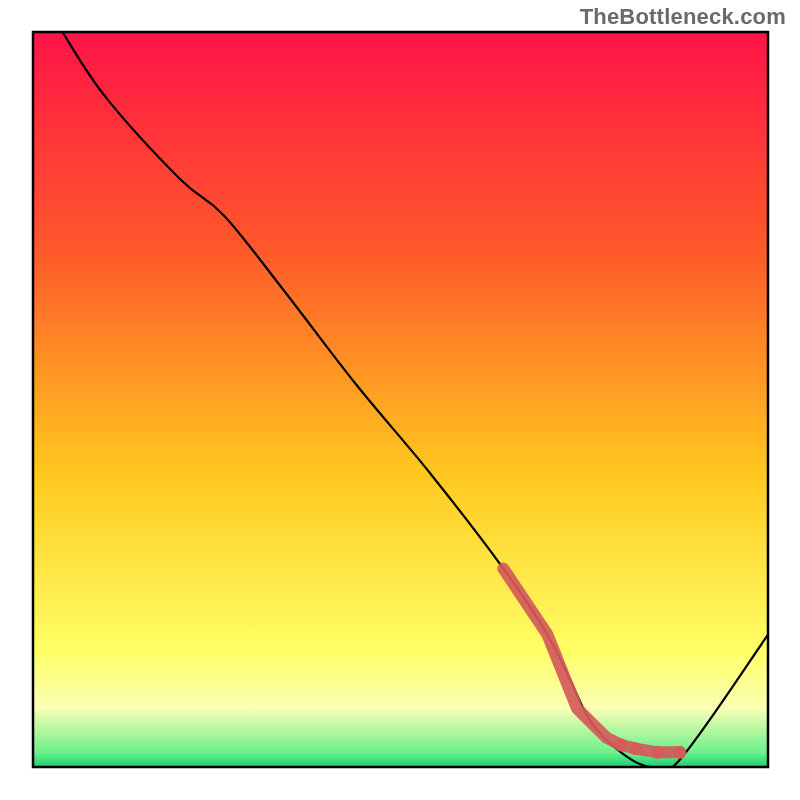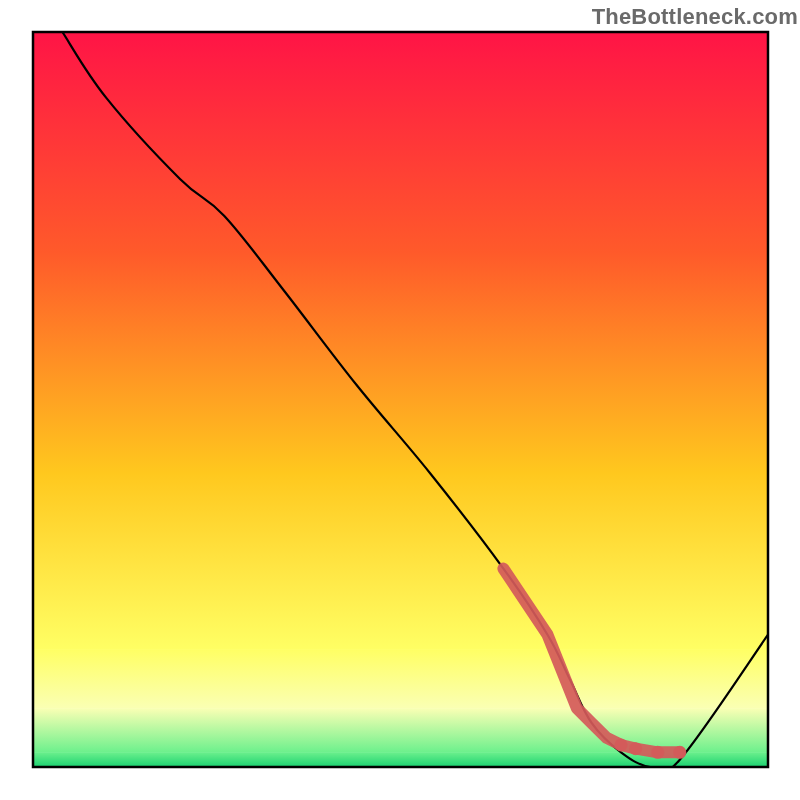--- a/index.html
+++ b/index.html
@@ -12,21 +12,21 @@
     font-family: Arial, Helvetica, sans-serif;
   }
   .stage {
     position: relative;
     width: 800px;
     height: 800px;
   }
   .watermark {
     position: absolute;
     top: 4px;
-    right: 2px;
+    right: 14px;
     font-size: 22px;
     font-weight: 600;
     color: #6a6a6a;
     letter-spacing: 0.2px;
   }
   svg.plot {
     position: absolute;
     left: 0;
     top: 0;
   }

